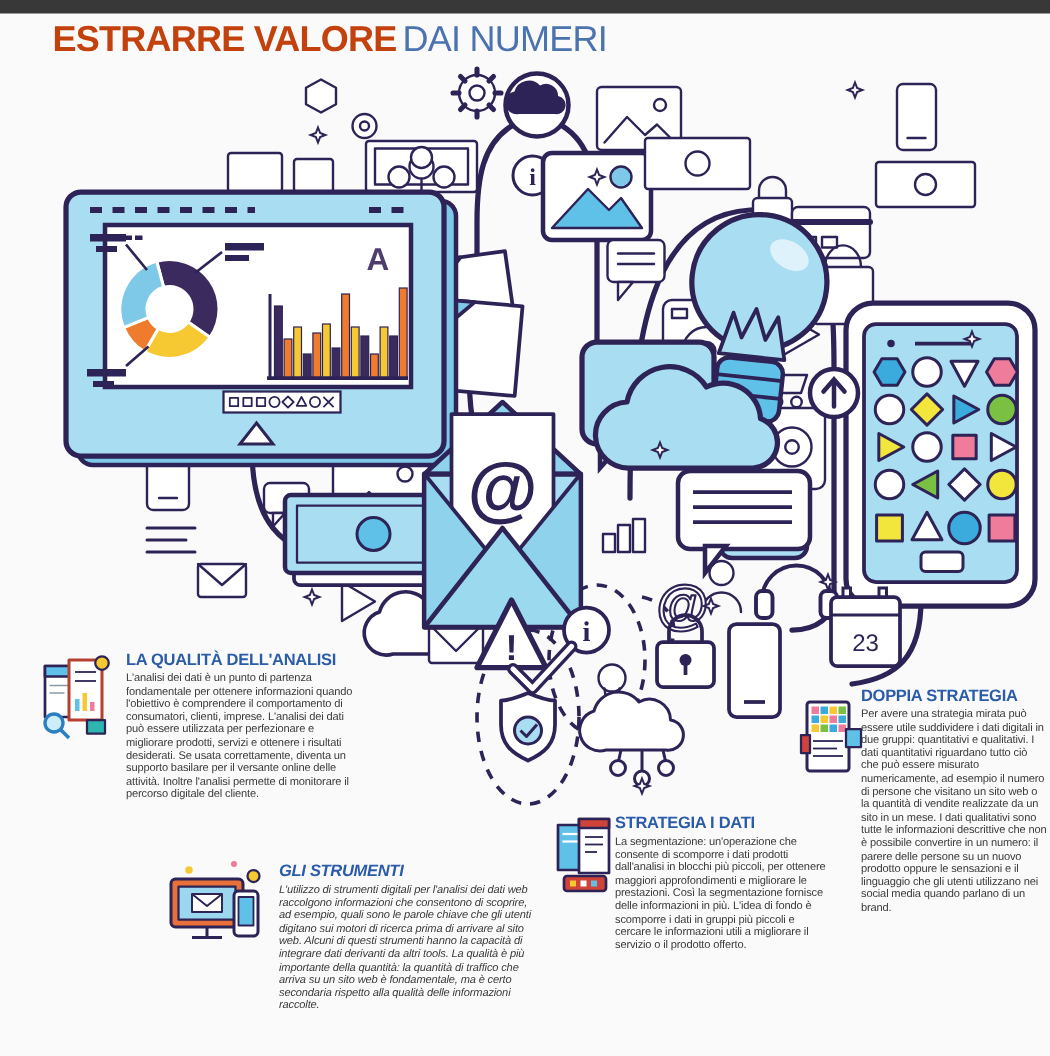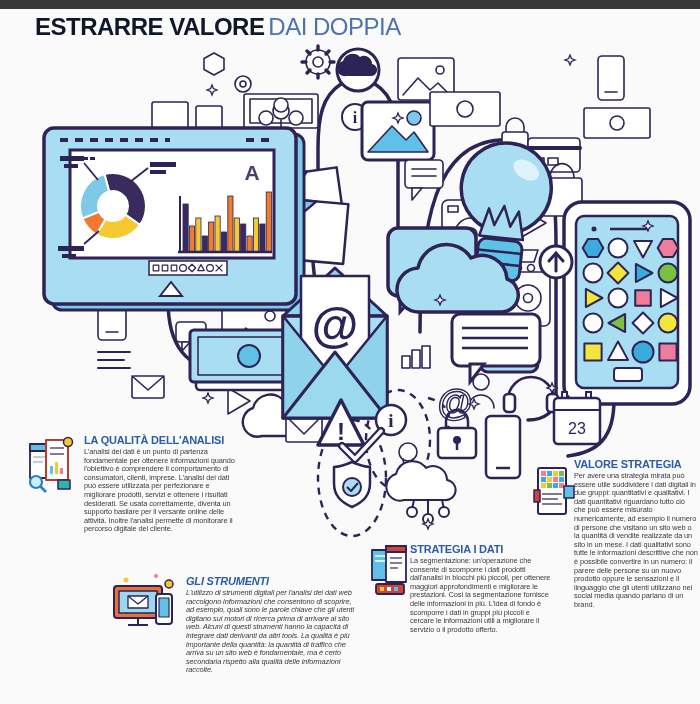--- a/index.html
+++ b/index.html
@@ -2,21 +2,21 @@
 <html><head>
 <meta charset="utf-8">
 <style>
   html,body{margin:0;padding:0;}
   body{
     width:700px;height:704px;position:relative;overflow:hidden;
     background:#fbfafa;font-family:"Liberation Sans",sans-serif;
   }
   .topbar{position:absolute;left:0;top:0;width:700px;height:9px;background:#383838;}
   .title{position:absolute;left:35px;top:13px;white-space:nowrap;letter-spacing:-0.5px;}
-  .title .strong{font-weight:bold;font-size:24px;color:#0f172a;}
+  .title .strong{font-weight:bold;font-size:24px;color:#c2410c;}
   .title .light{font-weight:normal;font-size:24px;color:#4a73b0;}
   svg.illu{position:absolute;left:0;top:0;}
   .section{position:absolute;z-index:5;}
   .section h3{
     margin:0 0 2px 0;font-size:11px;font-weight:bold;color:#2a5ca9;
     letter-spacing:-0.2px;white-space:nowrap;
   }
   .section p{
     margin:0;font-size:7.4px;line-height:8.6px;color:#3a3a3a;letter-spacing:-0.1px;
   }
@@ -26,21 +26,21 @@
   #sec-doppia{left:574px;top:458px;width:124px;}
 </style>
 </head>
 <body>
 
 <div class="topbar"></div>
 
 <div class="title">
   <span class="strong">ESTRARRE VALORE</span>
   <span> </span>
-  <span class="light">DAI DOPPIA</span>
+  <span class="light">DAI NUMERI</span>
 </div>
 
 <svg class="illu" width="700" height="704" viewBox="0 0 700 704" xmlns="http://www.w3.org/2000/svg">
   <defs>
     <path id="sparkle" d="M0,-5 L1.4,-1.4 L5,0 L1.4,1.4 L0,5 L-1.4,1.4 L-5,0 L-1.4,-1.4 Z"></path>
   </defs>
 
   <g fill="none" stroke="#2e2356" stroke-width="3.5" stroke-linecap="round">
     <path d="M168,300 C168,346 186,368 224,372"></path>
     <path d="M316,192 C312,230 310,262 318,296"></path>
@@ -517,15 +517,15 @@
   <h3>GLI STRUMENTI</h3>
   <p>L'utilizzo di strumenti digitali per l'analisi dei dati web raccolgono informazioni che consentono di scoprire, ad esempio, quali sono le parole chiave che gli utenti digitano sui motori di ricerca prima di arrivare al sito web. Alcuni di questi strumenti hanno la capacità di integrare dati derivanti da altri tools. La qualità è più importante della quantità: la quantità di traffico che arriva su un sito web è fondamentale, ma è certo secondaria rispetto alla qualità delle informazioni raccolte.</p>
 </div>
 
 <div class="section" id="sec-segmentare">
   <h3>STRATEGIA I DATI</h3>
   <p>La segmentazione: un'operazione che consente di scomporre i dati prodotti dall'analisi in blocchi più piccoli, per ottenere maggiori approfondimenti e migliorare le prestazioni. Così la segmentazione fornisce delle informazioni in più. L'idea di fondo è scomporre i dati in gruppi più piccoli e cercare le informazioni utili a migliorare il servizio o il prodotto offerto.</p>
 </div>
 
 <div class="section" id="sec-doppia">
-  <h3>VALORE STRATEGIA</h3>
+  <h3>DOPPIA STRATEGIA</h3>
   <p>Per avere una strategia mirata può essere utile suddividere i dati digitali in due gruppi: quantitativi e qualitativi. I dati quantitativi riguardano tutto ciò che può essere misurato numericamente, ad esempio il numero di persone che visitano un sito web o la quantità di vendite realizzate da un sito in un mese. I dati qualitativi sono tutte le informazioni descrittive che non è possibile convertire in un numero: il parere delle persone su un nuovo prodotto oppure le sensazioni e il linguaggio che gli utenti utilizzano nei social media quando parlano di un brand.</p>
 </div>
 
 </body></html>

